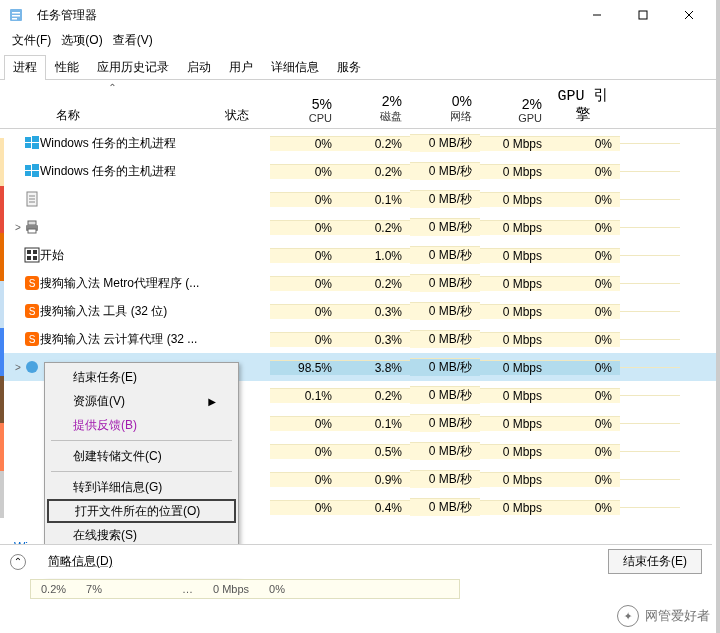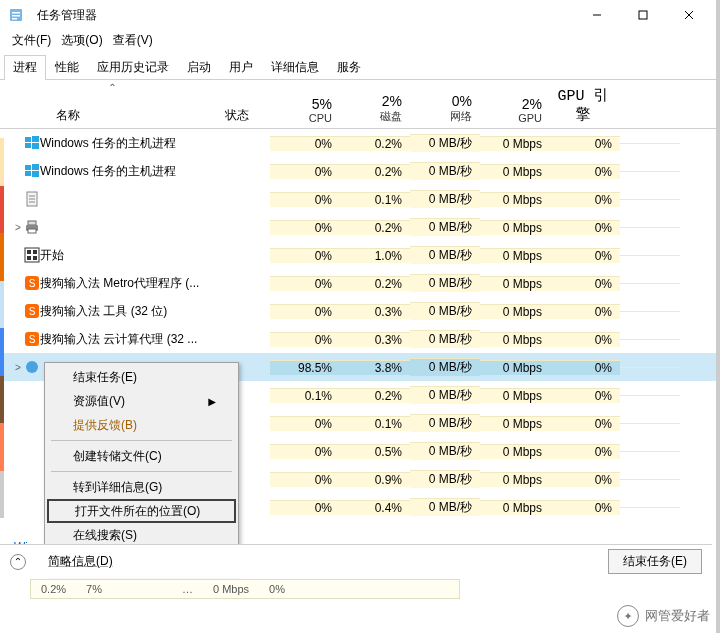--- a/index.html
+++ b/index.html
@@ -44,21 +44,21 @@
   .cell-gpu { flex:0 0 60px; background:#fff8d9; border-top:1px solid #f0e8c0; }
   .row.sel .cell-gpu { background:#b3dced; }
   .icon { width:16px; height:16px; display:inline-block; flex:0 0 16px; }
   .icon svg { width:16px; height:16px; }
   .ctxmenu {
     position:absolute; left:44px; top:362px; width:195px;
     background:#f0f0f0; border:1px solid #a0a0a0; box-shadow:2px 2px 4px rgba(0,0,0,.25);
     padding:2px;
   }
   .ctxmenu .mi { height:24px; display:flex; align-items:center; padding:0 20px 0 26px; position:relative; }
-  .ctxmenu .mi.disabled { color:#a16207; }
+  .ctxmenu .mi.disabled { color:#a21caf; }
   .ctxmenu .sep { height:1px; background:#c0c0c0; margin:3px 4px; }
   .ctxmenu .arrow { margin-left:auto; font-size:10px; }
   .redbox { border:2px solid #404040; }
   .footer { position:absolute; left:0; right:4px; bottom:55px; height:34px; border-top:1px solid #d0d0d0; display:flex; align-items:center; padding:0 10px; background:#fff; }
   .footer .collapse { display:flex; align-items:center; gap:6px; }
   .footer .endbtn { margin-left:auto; border:1px solid #a0a0a0; padding:3px 14px; background:#f5f5f5; }
   .wm { position:absolute; right:6px; bottom:6px; display:flex; align-items:center; gap:6px; color:#777; font-size:13px; }
   .wmcircle { width:22px; height:22px; border:1.5px solid #888; border-radius:50%; display:flex; align-items:center; justify-content:center; font-size:11px; }
   .bottomclip { position:absolute; left:30px; bottom:34px; width:430px; height:20px; background:#fffef0; display:flex; align-items:center; border:1px solid #e0e0c0; font-size:11px; color:#555; overflow:hidden; }
   .bottomclip span { padding:0 10px; }

